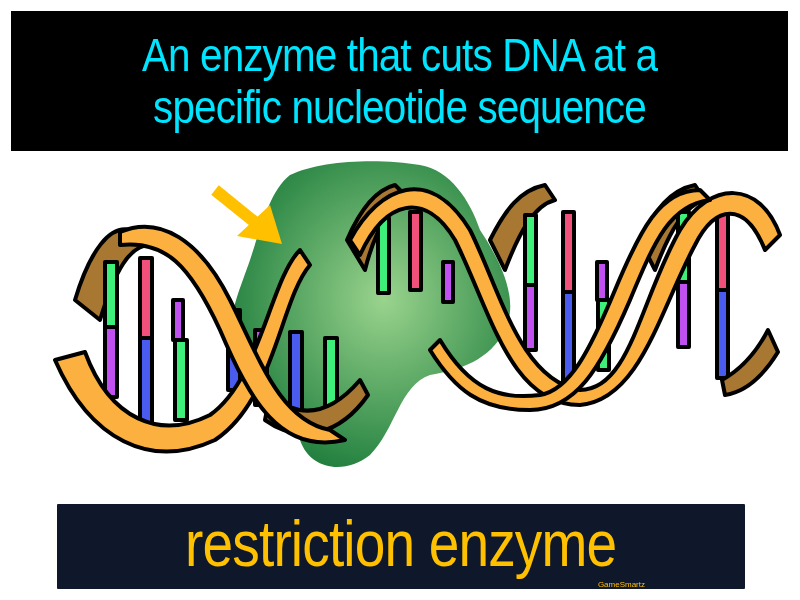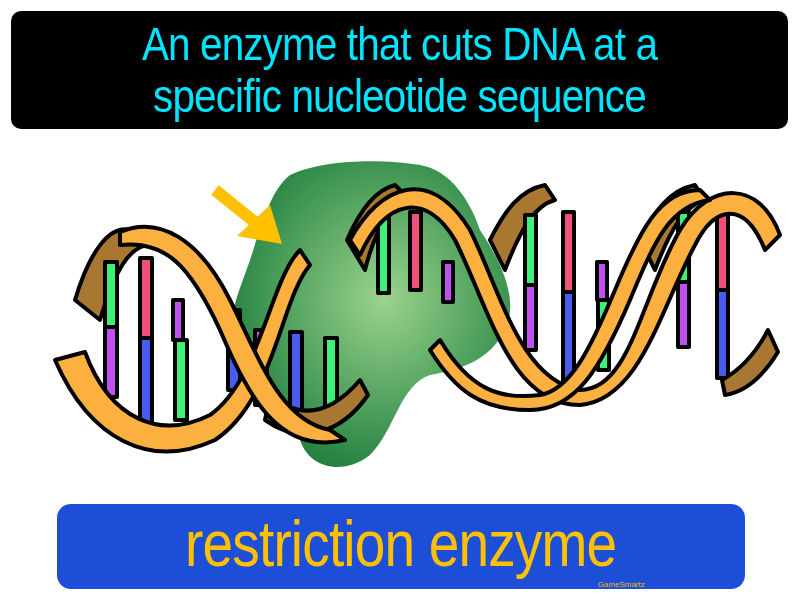--- a/index.html
+++ b/index.html
@@ -1,25 +1,25 @@
 <!DOCTYPE html>
 <html><head>
 <meta charset="utf-8">
 <style>
   html, body { margin:0; padding:0; background:#ffffff; }
   body { width:800px; height:600px; position:relative; overflow:hidden; font-family:"Liberation Sans", sans-serif; }
   .def-box {
-    position:absolute; left:11px; top:11px; width:777px; height:118px;
-    background:#000; border-radius:10px;
+    position:absolute; left:11px; top:11px; width:777px; height:140px;
+    background:#000; border-radius:0;
     display:flex; flex-direction:column; align-items:center; justify-content:center;
   }
   .def-line { color:#00e5ff; font-size:47px; line-height:52px; letter-spacing:-1px; white-space:nowrap; transform:scaleX(0.86); }
   .term-box {
     position:absolute; left:57px; top:504px; width:688px; height:85px;
-    background:#1d4ed8; border-radius:14px;
+    background:#0f172a; border-radius:1px;
     display:flex; align-items:center; justify-content:center;
   }
   .term { color:#ffc000; font-size:64px; line-height:70px; letter-spacing:-1px; white-space:nowrap; transform:scaleX(0.86); margin-top:-6px; }
   .brand { position:absolute; right:100px; top:76px; color:#ffc000; font-size:8px; font-weight:normal; }
   .art { position:absolute; left:0; top:150px; width:800px; height:350px; }
 </style>
 </head>
 <body>
 
 <div class="def-box">

